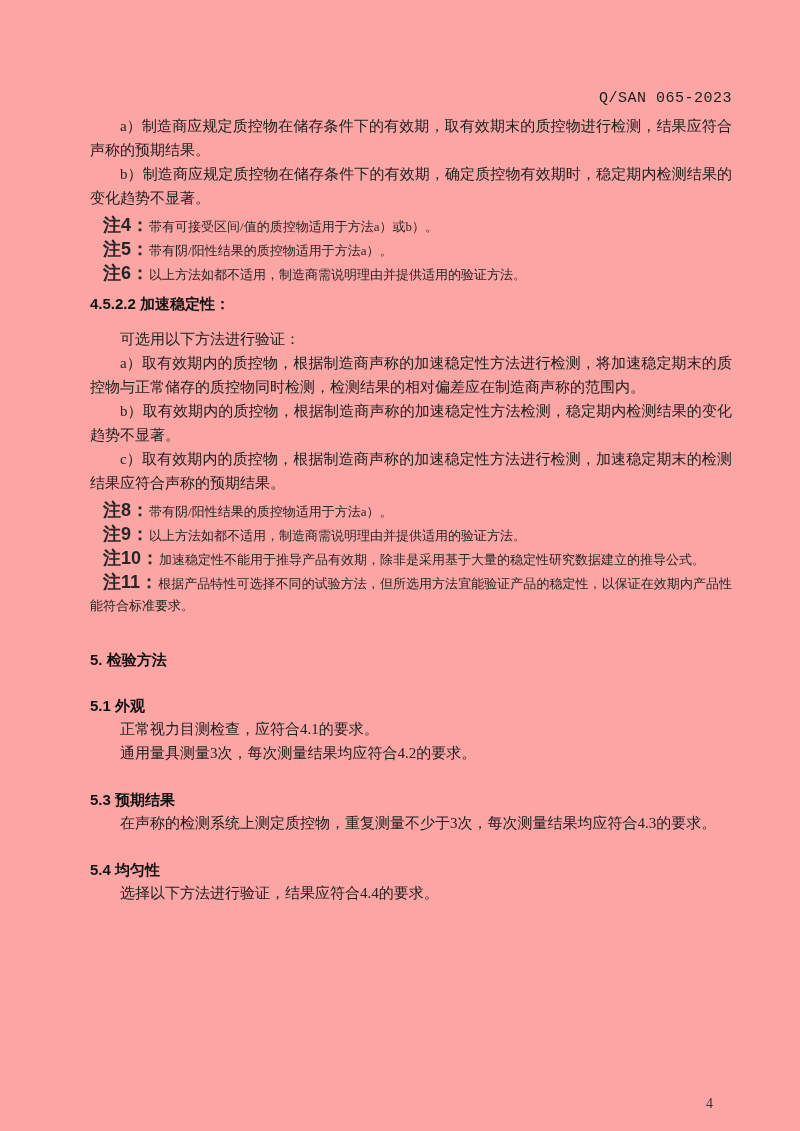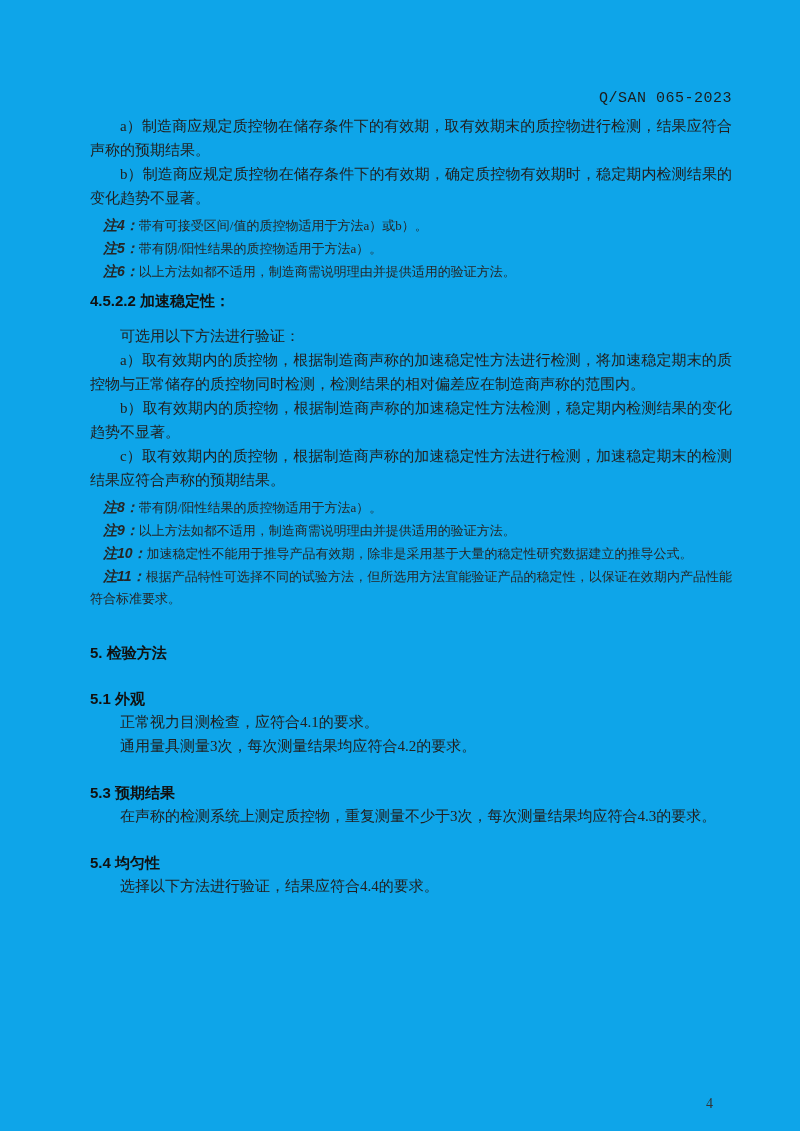--- a/index.html
+++ b/index.html
@@ -4,21 +4,21 @@
 <style>
   html,body{margin:0;padding:0;}
   body{
     width:800px;height:1131px;
     background:#ffffff;
     color:#212121;
     font-family:"Liberation Serif","DejaVu Serif",serif;
     position:relative;
     overflow:hidden;
   }
-  .page{position:relative;width:800px;height:1131px;background:#0ea5e9;}
+  .page{position:relative;width:800px;height:1131px;background:#fca5a5;}
   .content{
     position:absolute;left:90px;top:90px;width:642px;
     text-align:justify;
   }
   .doc-header{
     text-align:right;
     font-family:"Liberation Mono","DejaVu Sans Mono",monospace;
     font-size:15px;line-height:18px;
     letter-spacing:0.5px;
     margin:0 0 6px 0;
@@ -26,22 +26,21 @@
   }
   p.body{margin:0;font-size:15px;line-height:24px;}
   p.indent{text-indent:2em;}
   p.note{
     margin:0;font-size:13px;line-height:22px;
     text-indent:1em;color:#262626;
   }
   p.note b{
     font-weight:bold;
     font-family:"Liberation Sans","DejaVu Sans",sans-serif;
-    font-size:14px;
-    font-style:italic;
+    font-size:18px;
   }
   .notes-group{margin-top:4px;}
   .heading{
     font-family:"Liberation Sans","DejaVu Sans",sans-serif;
     font-weight:bold;font-size:15px;line-height:22px;
     margin:0;color:#111;
   }
   .h-4522{margin:7px 0 12px 0;}
   .h-main{margin:32px 0 0 0;}
   .h-sub{margin:24px 0 0 0;}

